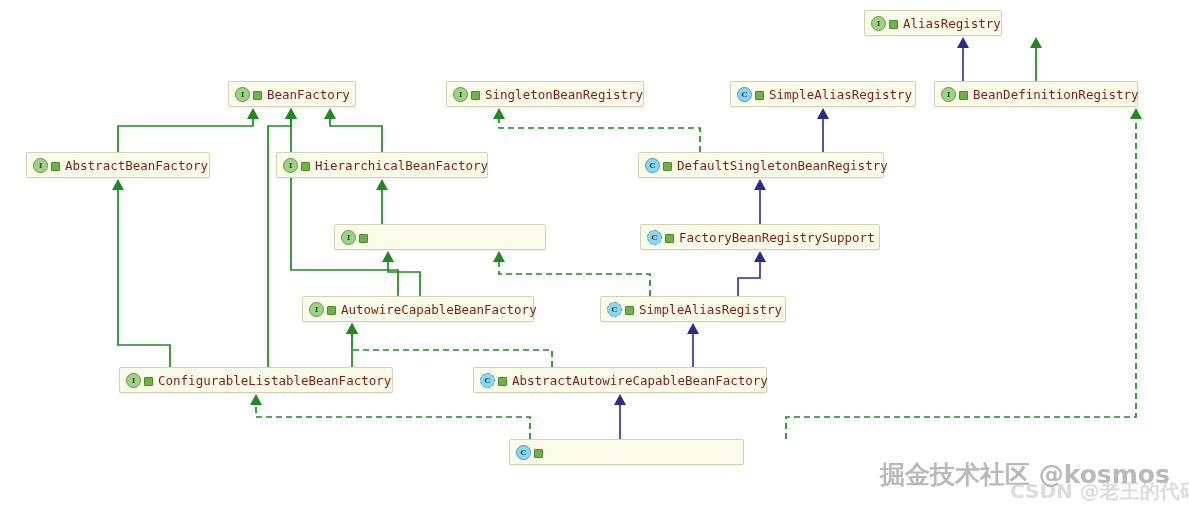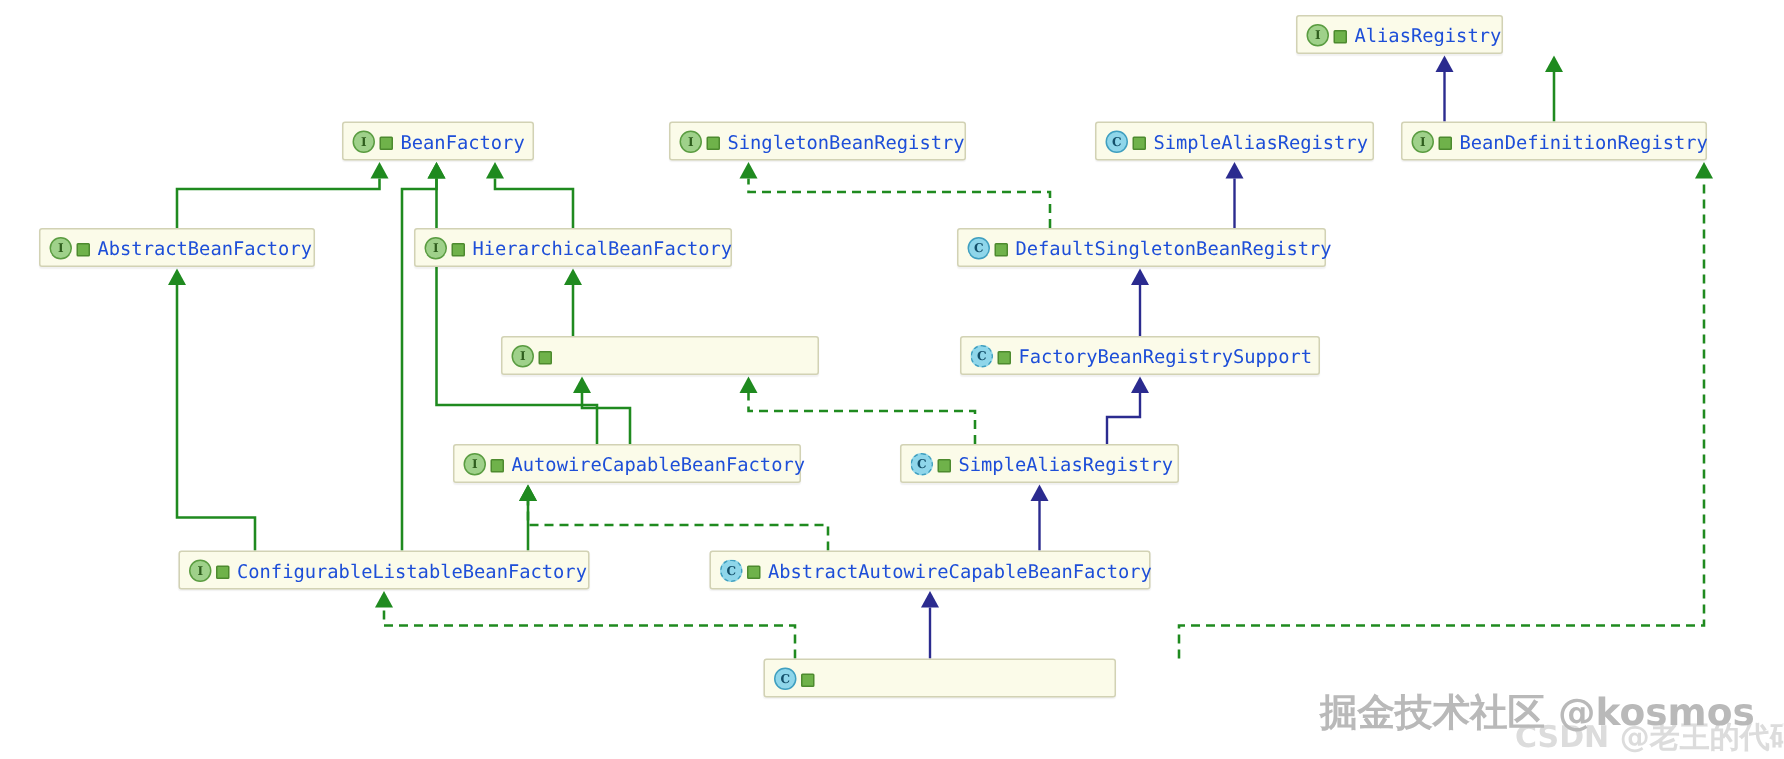--- a/index.html
+++ b/index.html
@@ -30,21 +30,21 @@
     border: 1px solid #d2d2b4;
     border-radius: 2px;
     display: flex;
     align-items: center;
     padding: 0 10px 0 6px;
     white-space: nowrap;
     box-shadow: 0 1px 1px rgba(0,0,0,0.06);
   }
   .node-label {
     font-size: 12.5px;
-    color: #1d4ed8;
+    color: #7f1d1d;
     letter-spacing: 0px;
     margin-left: 5px;
   }
   .icon-stack {
     display: inline-flex;
     align-items: center;
     flex: 0 0 auto;
   }
   .type-icon {
     width: 13px;

